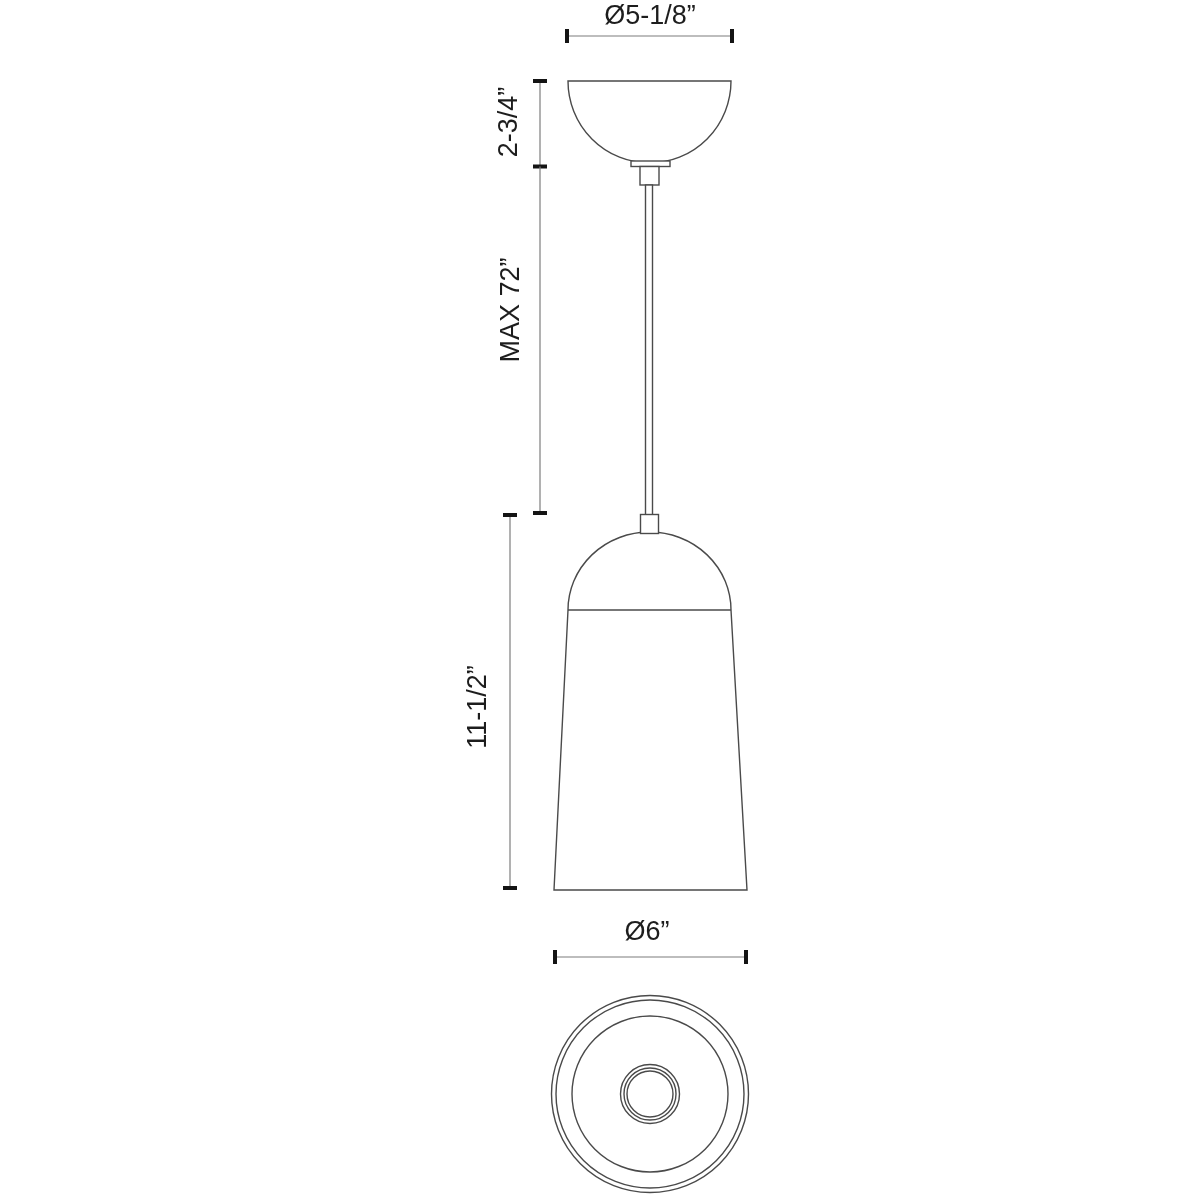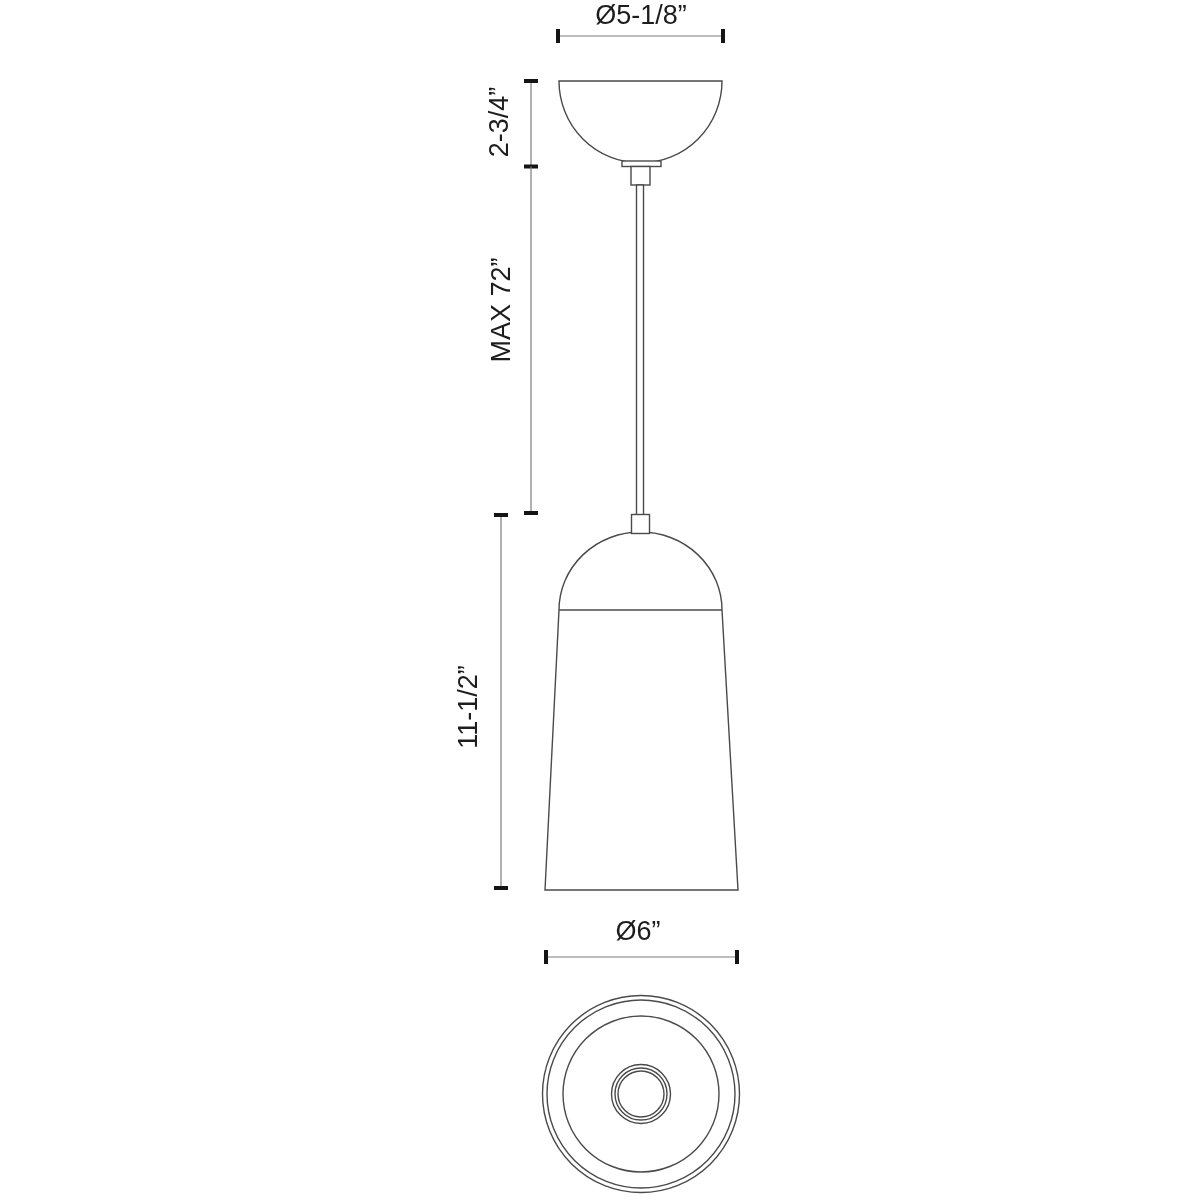--- a/index.html
+++ b/index.html
@@ -10,20 +10,21 @@
     --tick:#141414;
     --text:#1d1d1d;
   }
   html,body{margin:0;padding:0;}
   body{background:var(--background);}
   .canvas{
     width:987px;height:1200px;
     background:var(--background);
     position:relative;
     font-family:"Liberation Sans", sans-serif;
+    padding-left:9px;
   }
   svg{display:block;}
   .outline{fill:#ffffff;stroke:var(--line);stroke-width:1.4;}
   .thin{fill:none;stroke:var(--line);stroke-width:1.4;}
   .dimline{fill:none;stroke:var(--dim);stroke-width:1.2;}
   .tick{fill:none;stroke:var(--tick);stroke-width:4;}
   .dim-label{
     font-family:"Liberation Sans", sans-serif;
     font-size:27px;
     fill:var(--text);

